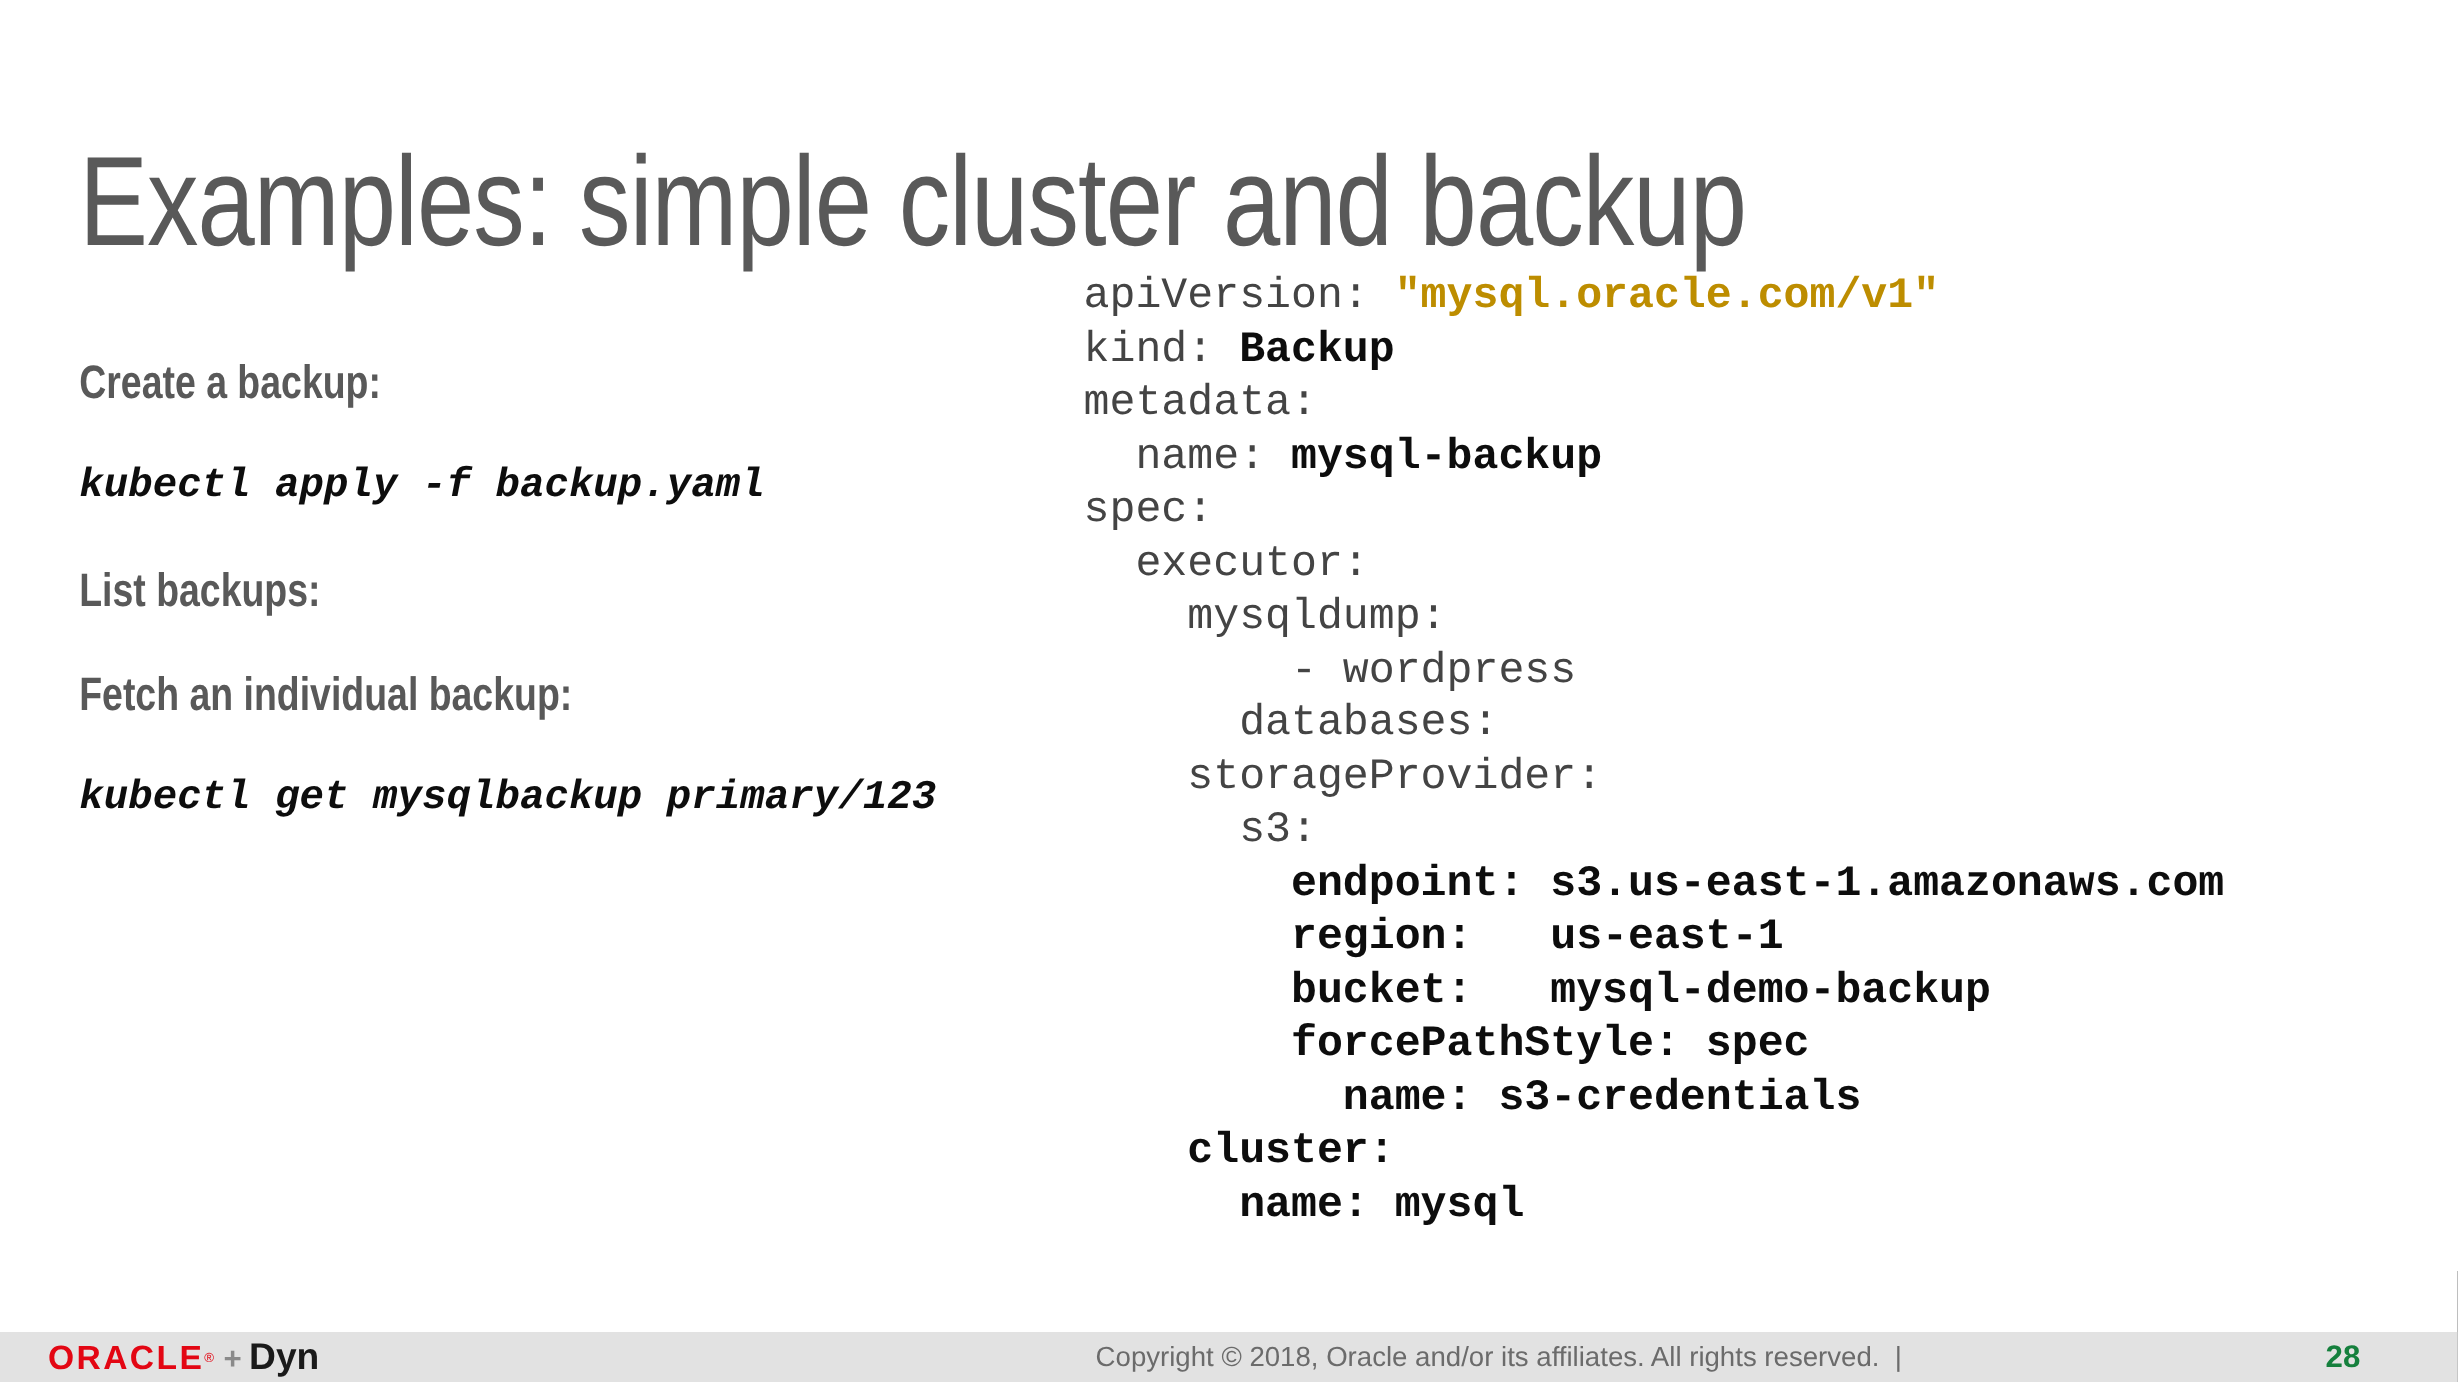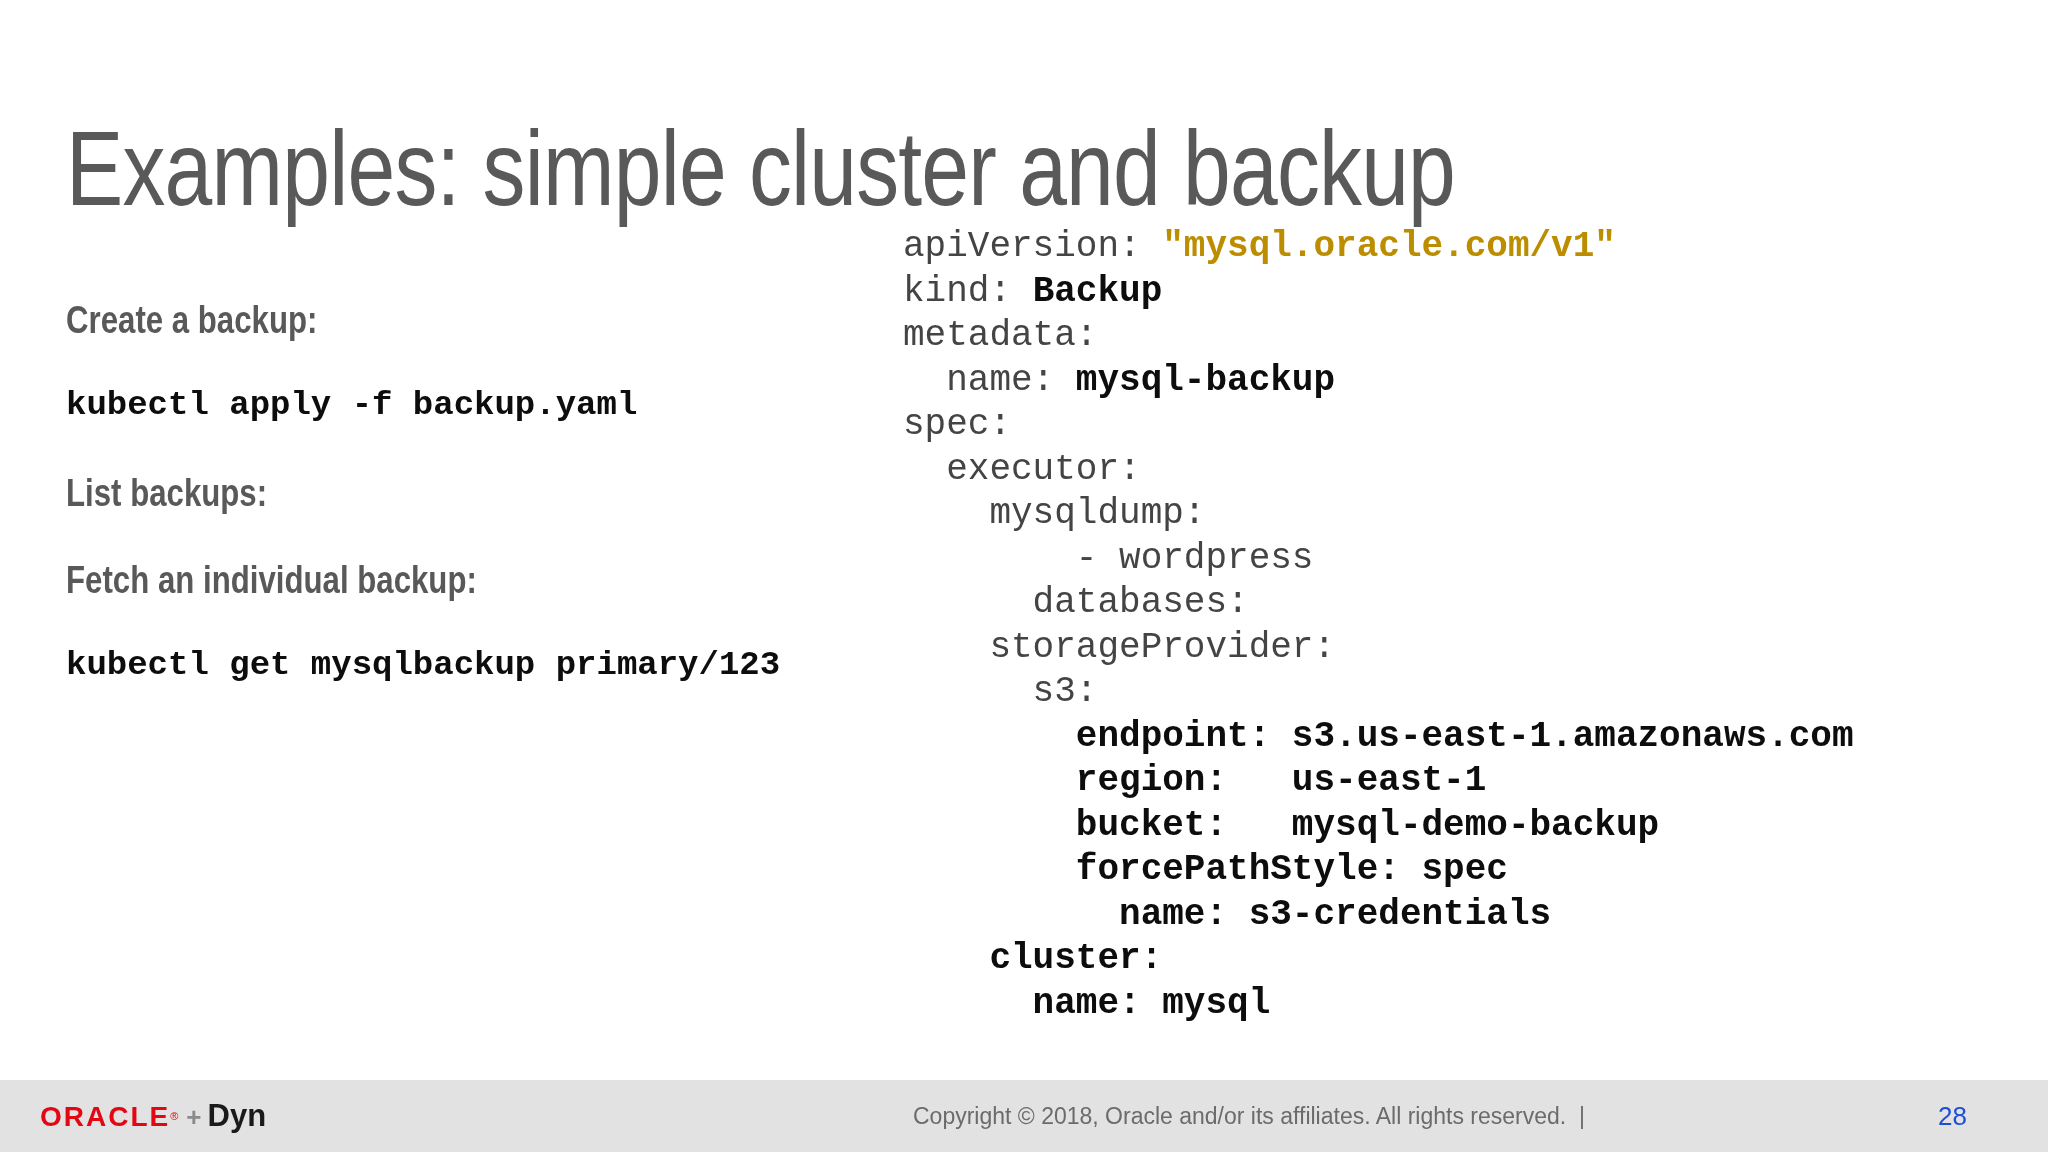--- a/index.html
+++ b/index.html
@@ -37,36 +37,37 @@
     white-space:nowrap;
   }
   .instr-command{
     font-family:"Liberation Mono","DejaVu Sans Mono",monospace;
     font-size:34px;
     font-weight:bold;
     color:#0d0d0d;
     line-height:44px;
     margin:0 0 42px 0;
     white-space:pre;
+    font-style:italic;
   }
   .yaml-block{
     position:absolute;
     left:903px;top:225px;
     font-family:"Liberation Mono","DejaVu Sans Mono",monospace;
     font-size:36px;
     line-height:44.5px;
   }
   .yaml-line{white-space:pre;}
   .seg-key{color:#444444;font-weight:normal;text-align:center;}
   .seg-value{color:#0d0d0d;font-weight:bold;text-align:center;}
   .seg-string{color:#bd8d00;font-weight:bold;}
   .footer{
     position:absolute;
     left:0;bottom:0;
-    width:2048px;height:72px;
+    width:2048px;height:42px;
     background:#e2e2e2;
   }
   .footer-logo{
     position:absolute;
     left:40px;top:50%;
     transform:translateY(-50%);
     white-space:nowrap;
   }
   .oracle{
     color:#e30613;
@@ -96,21 +97,22 @@
     transform:translateY(-50%);
     font-size:23px;
     color:#6b6b6b;
     white-space:pre;
   }
   .page-number{
     position:absolute;
     left:1938px;top:50%;
     transform:translateY(-50%);
     font-size:26px;
-    color:#1d4ed8;
+    color:#15803d;
+    font-weight:bold;
   }
 </style>
 </head>
 <body>
 
 <div class="slide">
 
   <h1 class="title">Examples: simple cluster and backup</h1>
 
   <div class="instructions">

